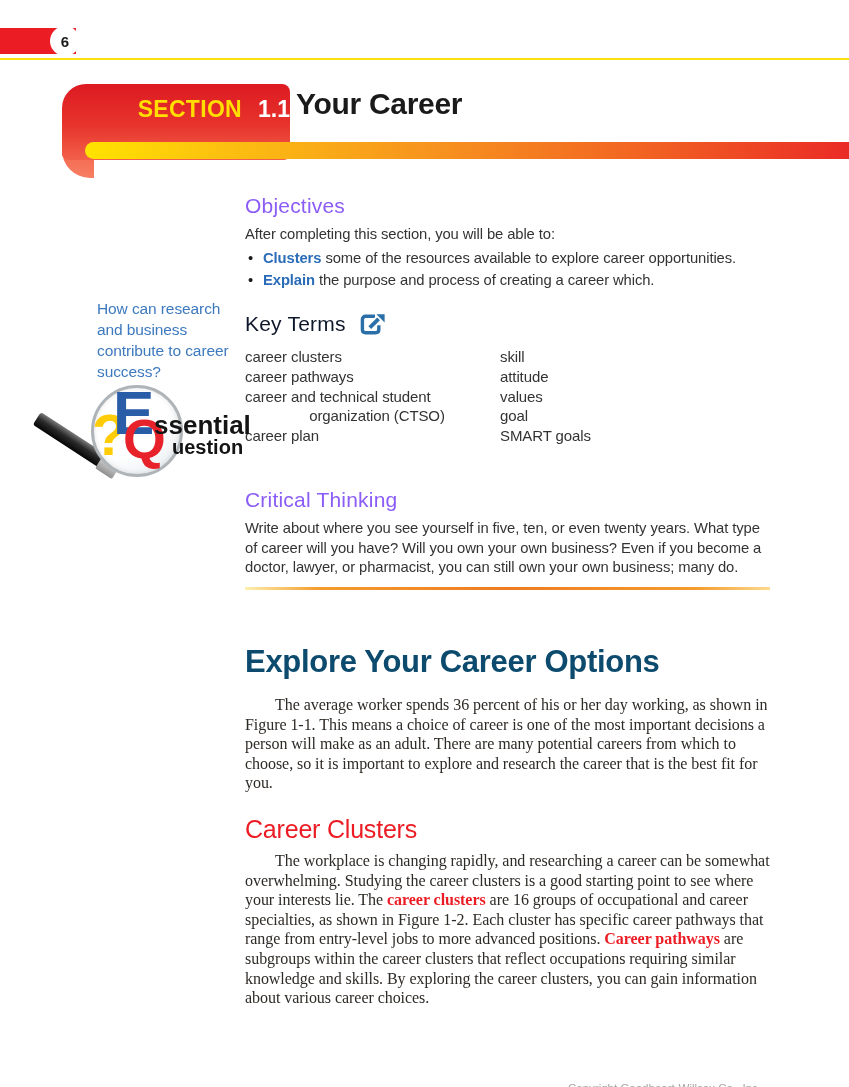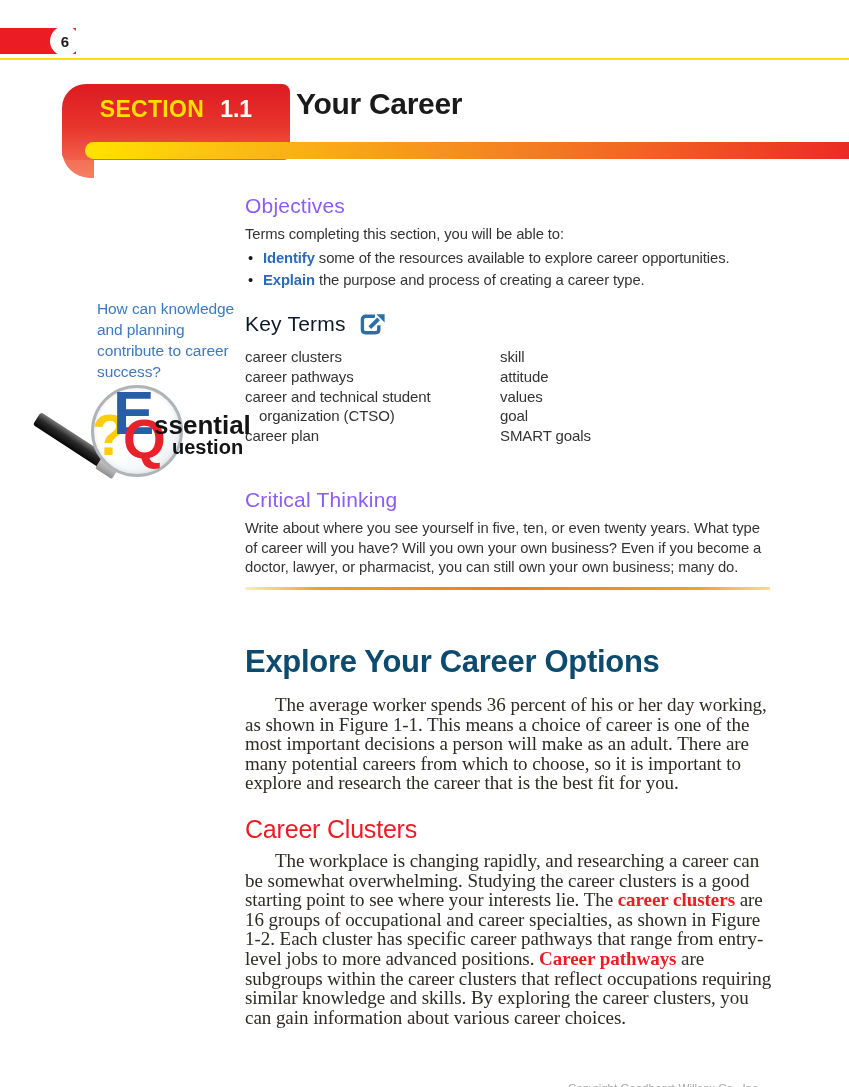--- a/index.html
+++ b/index.html
@@ -20,21 +20,21 @@
   
   .section-tail {
     position:absolute; left:62px; top:120px; width:32px; height:58px;
     background:linear-gradient(180deg,#ee4a37 0%,#f77f63 100%);
     border-radius:0 0 0 28px; z-index:1;
   }
   .section-box {
     position:absolute; left:62px; top:84px; width:228px; height:76px;
     background:linear-gradient(180deg,#dd1a22 0%,#e7342c 55%,#f2604a 100%);
     border-radius:24px 8px 6px 6px; z-index:1;
-    display:flex; align-items:flex-start; justify-content:center; padding-top:12px;
+    display:flex; align-items:flex-start; justify-content:flex-end; padding-top:12px;
   }
   .section-label { font-weight:bold; font-size:23px; color:#ffde00; letter-spacing:0.3px; }
   .section-number { font-weight:bold; font-size:23px; color:#ffffff; margin-left:16px; }
   .swoosh {
     position:absolute; left:85px; top:142px; width:764px; height:17px; z-index:2;
     border-radius:9px 0 0 9px;
     background:linear-gradient(90deg,#ffe300 0%,#fcc010 18%,#f7941e 45%,#f26522 72%,#ea2b26 100%);
   }
   .header-title { position:absolute; left:296px; top:87px; font-size:30px; font-weight:bold; color:#1a1a1a; z-index:2; letter-spacing:-0.3px; }
 
@@ -76,33 +76,33 @@
   .sans-body { font-size:14.8px; color:#333333; letter-spacing:-0.1px; }
   .obj-intro { position:absolute; left:245px; top:226px; }
   .obj-bullets { position:absolute; left:246px; top:247px; width:527px; }
   .obj-bullet { position:relative; padding-left:17px; line-height:22px; }
   .obj-bullet::before { content:"\2022"; position:absolute; left:2px; color:#1a1a1a; }
   .blue-lead { font-weight:bold; color:#2b6cb8; }
 
   .terms-col { position:absolute; top:347px; font-size:15px; color:#333333; line-height:19.8px; letter-spacing:-0.1px; }
   .terms-left { left:245px; width:250px; }
   .terms-right { left:500px; width:200px; }
-  .term-line.indent { padding-left:14px; }
+  .term-line.indent { padding-left:14px;text-align:center; }
 
   .ct-body { position:absolute; left:245px; top:519px; width:527px; line-height:19.6px; }
 
   .divider {
     position:absolute; left:245px; top:587px; width:525px; height:3px;
     background:linear-gradient(90deg,#fdefaf 0%,#f49c2d 14%,#ef7b21 50%,#f49c2d 86%,#fdd98f 100%);
   }
 
   .explore-h { position:absolute; left:245px; top:644px; font-size:31px; font-weight:bold; color:#0c4a6e; letter-spacing:-0.3px; }
   .serif-para {
     position:absolute; left:245px; width:527px;
-    font-family:"Liberation Serif", serif; font-size:19px; line-height:19.6px;
+    font-family:"Liberation Serif", serif; font-size:16px; line-height:19.6px;
     color:#2e2a26; text-indent:30px; letter-spacing:-0.05px;
   }
   .para1 { top:695px; }
   .clusters-h { position:absolute; left:245px; top:815px; font-size:25px; font-weight:400; color:#ec1c24; letter-spacing:-0.2px; }
   .para2 { top:851px; }
   .term { color:#ec1c24; font-weight:bold; }
 
   .copyright { position:absolute; left:245px; top:1082px; width:516px; text-align:right; font-size:11.5px; color:#a7a5a6; }
 </style>
 </head>
@@ -127,30 +127,30 @@
   <div class="eq">
     <div class="eq-handle"></div>
     <div class="eq-ferrule"></div>
     <div class="eq-lens"></div>
     <div class="eq-letter eq-qmark">?</div>
     <div class="eq-letter eq-e">E</div>
     <div class="eq-letter eq-q">Q</div>
     <div class="eq-letter eq-ssential">ssential</div>
     <div class="eq-letter eq-uestion">uestion</div>
   </div>
-  <div class="eq-question-text">How can knowledge and planning contribute to career success?</div>
+  <div class="eq-question-text">How can research and business contribute to career success?</div>
 
   <div class="orange-h h-objectives">Objectives</div>
-  <div class="obj-intro sans-body">Terms completing this section, you will be able to:</div>
+  <div class="obj-intro sans-body">After completing this section, you will be able to:</div>
   <div class="obj-bullets sans-body">
     <div class="obj-bullet">
-      <span class="blue-lead">Identify</span><span> some of the resources available to explore career opportunities.</span>
+      <span class="blue-lead">Clusters</span><span> some of the resources available to explore career opportunities.</span>
     </div>
     <div class="obj-bullet">
-      <span class="blue-lead">Explain</span><span> the purpose and process of creating a career type.</span>
+      <span class="blue-lead">Explain</span><span> the purpose and process of creating a career which.</span>
     </div>
   </div>
 
   <div class="h-keyterms-row">
     <span class="orange-h-inline">Key Terms</span>
     <svg class="kt-icon" width="27" height="25" viewBox="0 0 27 25">
       <path d="M16 4.2 H6.6 C4.7 4.2 3.4 5.5 3.4 7.4 V17.6 C3.4 19.5 4.7 20.8 6.6 20.8 H16.6 C18.5 20.8 19.8 19.5 19.8 17.6 V13.2" fill="none" stroke="#2b6fa8" stroke-width="3.4"></path>
       <path d="M10.8 15.6 L19.6 6.8" stroke="#ffffff" stroke-width="7.5"></path>
       <polygon points="15.8,0 27,0 27,11.2" fill="#ffffff"></polygon>
       <path d="M10.8 15.6 L19.6 6.8" stroke="#2b6fa8" stroke-width="3.8"></path>

